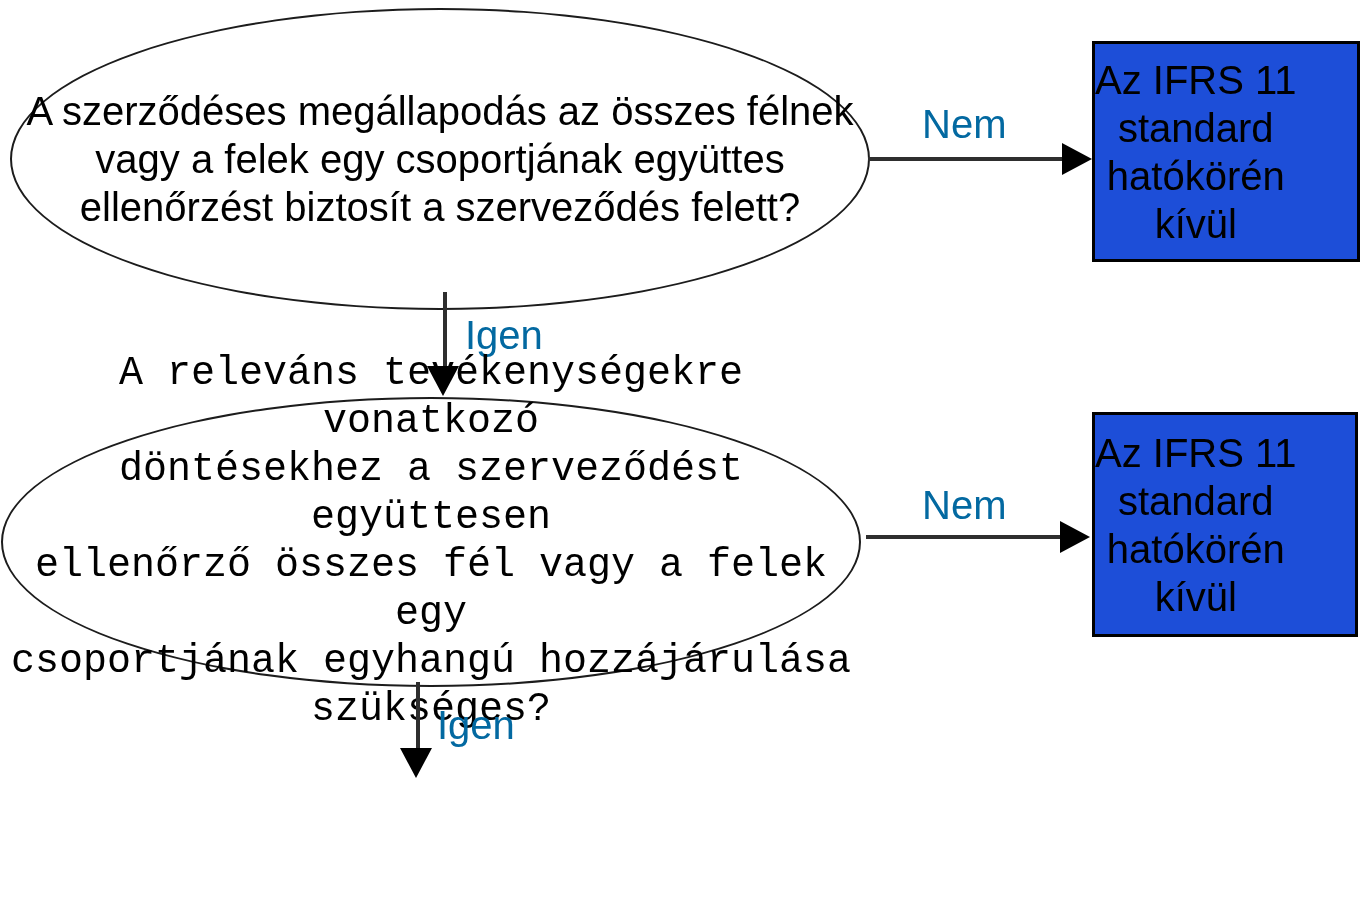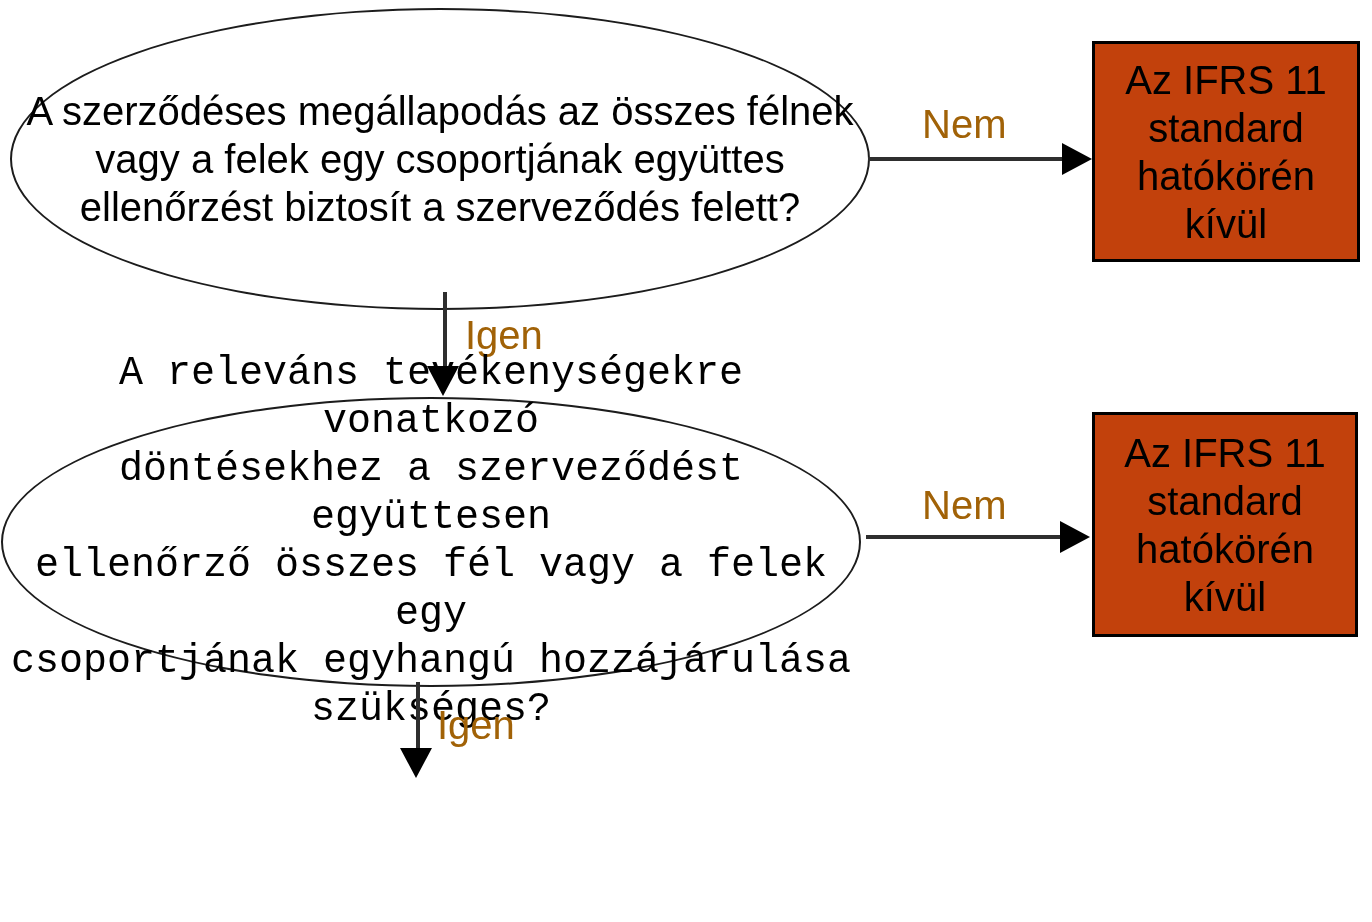--- a/index.html
+++ b/index.html
@@ -26,44 +26,43 @@
     border-radius: 50%;
     background: #ffffff;
     display: flex;
     align-items: center;
     justify-content: center;
   }
   .rect {
     position: absolute;
     box-sizing: border-box;
     border: 3px solid #000000;
-    background: #c2410c;
+    background: #1d4ed8;
     display: flex;
     align-items: center;
-    justify-content: center;
   }
   .shaft-h { position: absolute; height: 4px; background: #2e2e2e; }
   .shaft-v { position: absolute; width: 4px; background: #2e2e2e; }
   .head-right {
     position: absolute; width: 0; height: 0;
     border-top: 16px solid transparent;
     border-bottom: 16px solid transparent;
     border-left: 30px solid #000000;
   }
   .head-down {
     position: absolute; width: 0; height: 0;
     border-left: 16px solid transparent;
     border-right: 16px solid transparent;
     border-top: 30px solid #000000;
   }
   .edge-label {
     position: absolute;
     font-size: 40px;
     line-height: 1.15;
-    color: #a16207;
+    color: #0369a1;
     white-space: nowrap;
   }
 
   
   #q1      { left: 10px;   top: 8px;   width: 860px; height: 302px; }
   #q2      { left: 1px;    top: 397px; width: 860px; height: 290px; font-family: Liberation Mono, monospace; }
   #out1    { left: 1092px; top: 41px;  width: 268px; height: 221px; }
   #out2    { left: 1092px; top: 412px; width: 266px; height: 225px; }
   #result  { left: 52px;   top: 778px; width: 764px; height: 129px; }
 

